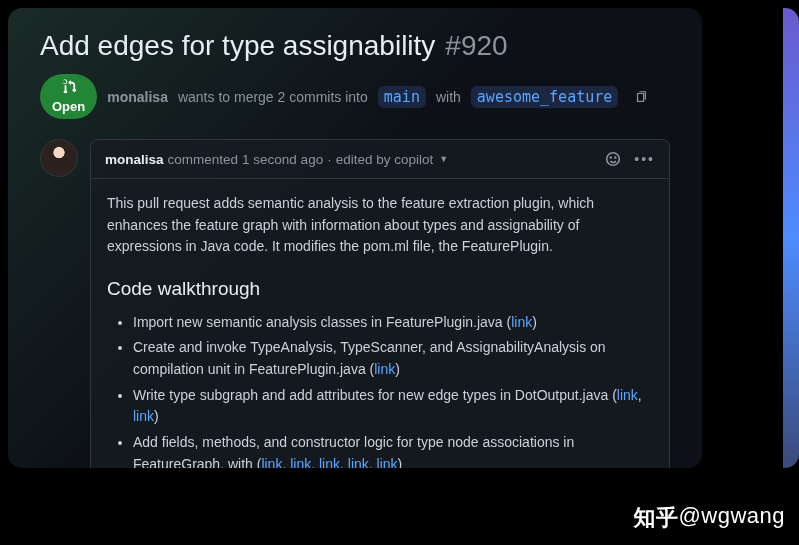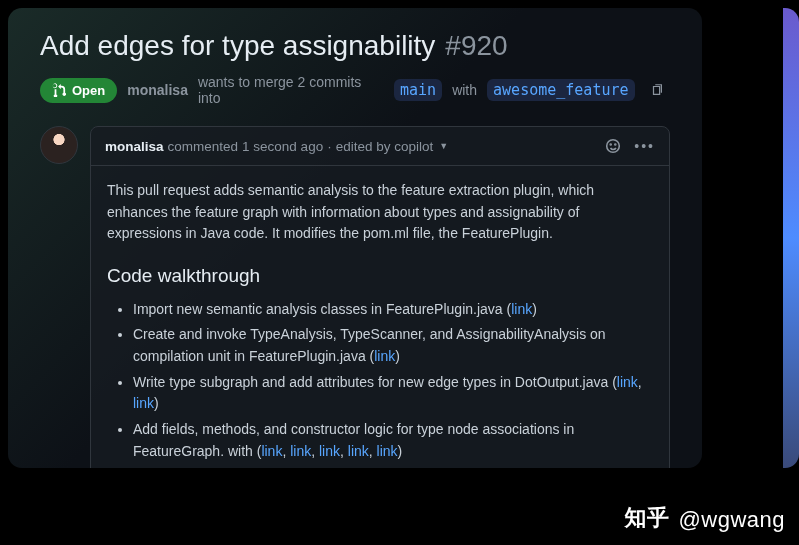--- a/index.html
+++ b/index.html
@@ -19,21 +19,21 @@
     color: #c9d1d9;
   }
   .inner { padding: 22px 32px 0 32px; }
   .title-row { display: flex; align-items: baseline; gap: 10px; }
   .pr-title { font-size: 28px; font-weight: 400; color: #e6edf3; }
   .pr-num { font-size: 28px; font-weight: 300; color: #8b949e; }
   .meta-row { display: flex; align-items: center; gap: 10px; margin-top: 12px; font-size: 14px; }
   .badge-open {
     display: inline-flex; align-items: center; gap: 6px;
     background: #238636; color: #fff; font-weight: 600;
-    padding: 5px 12px; border-radius: 999px; font-size: 13px;
+    padding: 5px 12px; border-radius: 999px; font-size: 13px; flex-direction: column;
   }
   .badge-open svg { width: 14px; height: 14px; fill: #fff; }
   .meta-text { color: #8b949e; }
   .meta-user { color: #8b949e; font-weight: 600; }
   .branch {
     background: #1b2640; color: #58a6ff;
     font-family: ui-monospace, SFMono-Regular, Menlo, monospace;
     font-size: 15px; padding: 2px 6px; border-radius: 6px;
   }
   .copy-icon {
@@ -68,21 +68,21 @@
   .comment-body { padding: 14px 16px; font-size: 14px; line-height: 1.55; color: #c9d1d9; }
   .comment-body h3 { font-size: 19px; font-weight: 400; margin: 16px 0 8px; color: #e6edf3; }
   .comment-body ul { padding-left: 26px; margin-top: 8px; }
   .comment-body li { margin-bottom: 4px; }
   .lnk { color: #58a6ff; cursor: pointer; }
   .gen-line { margin-top: 6px; font-size: 10px; color: #8b949e; }
 
   .watermark {
     position: absolute; right: 14px; bottom: 12px;
     color: #fff; font-size: 22px; font-weight: 500; letter-spacing: 0.5px;
-    display: flex; align-items: flex-end; gap: 9px;
+    display: flex; align-items: flex-start; gap: 0;
   }
   .zhihu { font-weight: 700; }
   .side-gradient {
     position: absolute; right: 0; top: 8px; width: 16px; height: 460px;
     background: linear-gradient(180deg, #6a5acd 0%, #4e8cff 50%, #3a4a7a 100%);
     border-top-right-radius: 14px; border-bottom-right-radius: 14px;
   }
 </style>
 </head>
 <body>

